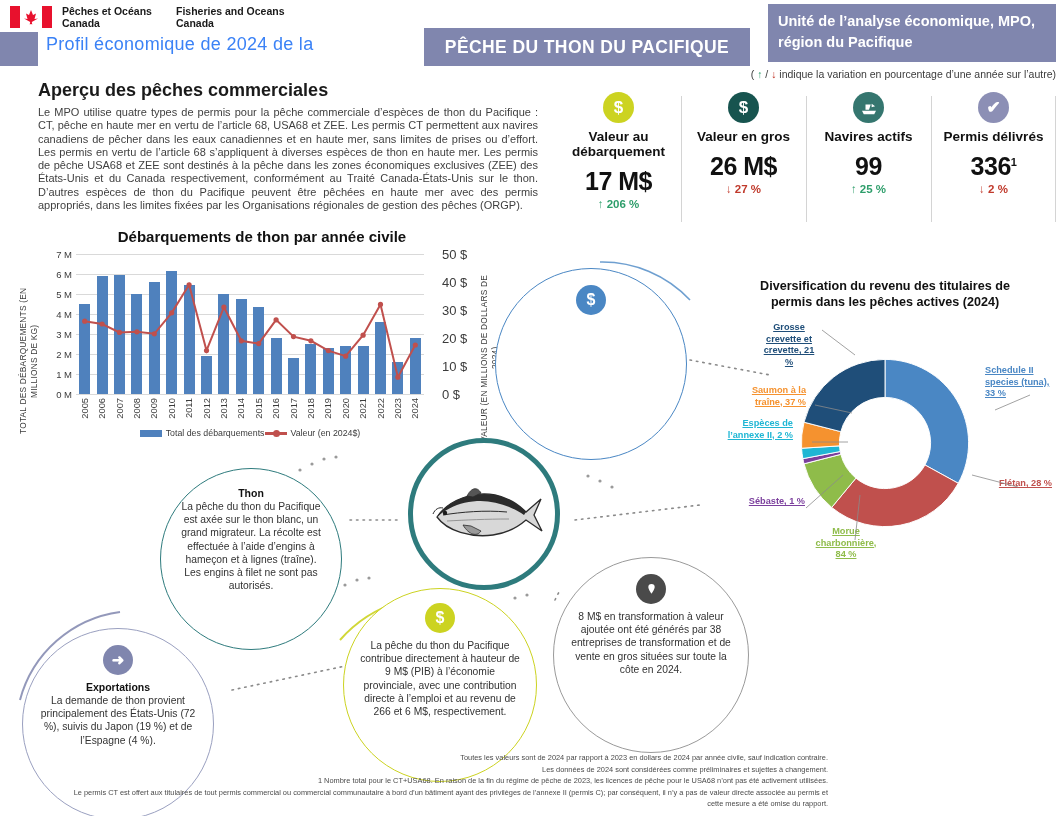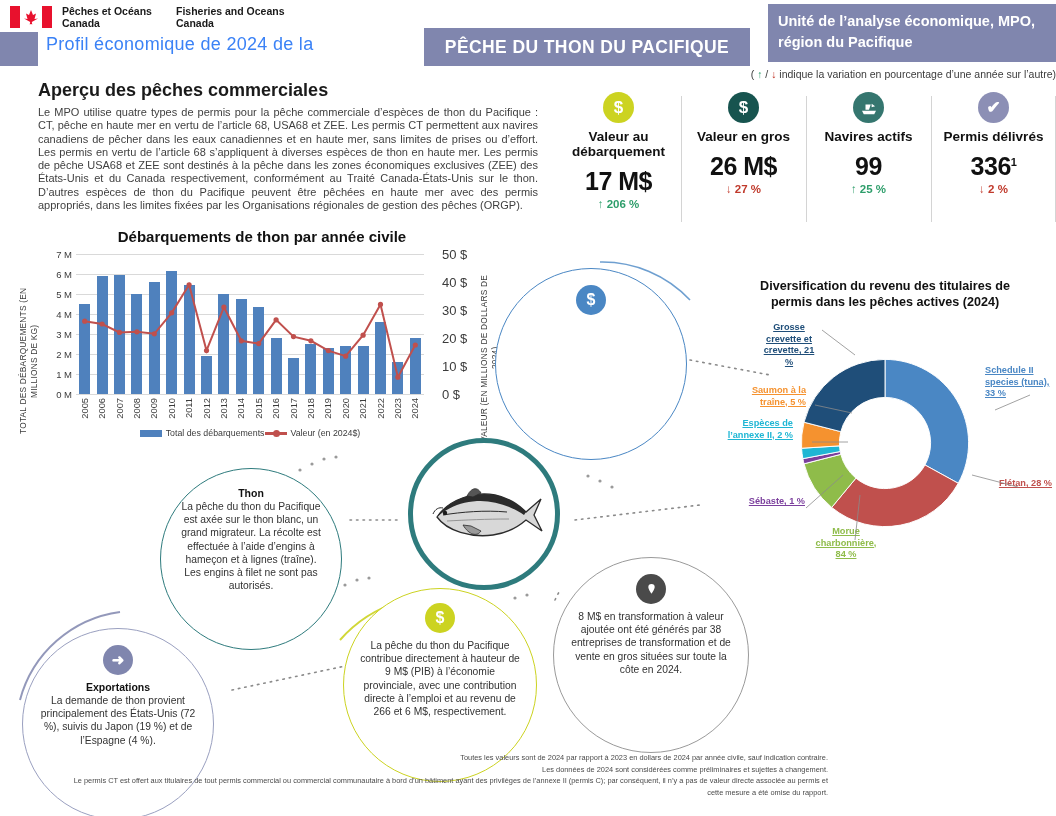--- a/index.html
+++ b/index.html
@@ -252,21 +252,21 @@
       <path d="M12.173647898312097,105.5255657185796 A88,88 0 0 1 14.764681820680465,78.11528992949276 L53.50800826582571,88.06288541608696 A48,48 0 0 0 52.09471703544297,103.01394493740705 Z" fill="#f5922f" stroke="#fff" stroke-width="1"></path>
       <path d="M14.764681820680465,78.11528992949276 A88,88 0 0 1 99.99999999999999,12 L99.99999999999999,52 A48,48 0 0 0 53.50800826582571,88.06288541608696 Z" fill="#1f4e79" stroke="#fff" stroke-width="1"></path>
     </svg>
 </div>
 <div id="donutLabels">
     <div class="dlab" style="left: 985px; top: 365px; width: 72px; text-align: left; color: rgb(74, 135, 196);">Schedule II species (tuna), 33 %</div>
     <div class="dlab" style="left: 972px; top: 478px; width: 80px; text-align: right; color: rgb(192, 80, 77);">Flétan, 28 %</div>
     <div class="dlab" style="left: 810px; top: 526px; width: 72px; text-align: center; color: rgb(143, 188, 74);">Morue charbonnière, 84 %</div>
     <div class="dlab" style="left: 735px; top: 496px; width: 70px; text-align: right; color: rgb(123, 63, 157);">Sébaste, 1 %</div>
     <div class="dlab" style="left: 715px; top: 418px; width: 78px; text-align: right; color: rgb(31, 182, 212);">Espèces de l’annexe II, 2 %</div>
-    <div class="dlab" style="left: 728px; top: 385px; width: 78px; text-align: right; color: rgb(245, 146, 47);">Saumon à la traîne, 5 %</div>
+    <div class="dlab" style="left: 728px; top: 385px; width: 78px; text-align: right; color: rgb(245, 146, 47);">Saumon à la traîne, 37 %</div>
     <div class="dlab" style="left: 760px; top: 322px; width: 58px; text-align: center; color: rgb(31, 78, 121);">Grosse crevette et crevette, 21 %</div>
   </div>
 
 <svg style="position:absolute;left:700px;top:250px;width:356px;height:320px;pointer-events:none">
   <path d="M122,80 L155,105" stroke="#8a8a8a" stroke-width="0.8" fill="none"></path>
   <path d="M330,145 L295,160" stroke="#8a8a8a" stroke-width="0.8" fill="none"></path>
   <path d="M115,155 L152,163" stroke="#8a8a8a" stroke-width="0.8" fill="none"></path>
   <path d="M112,192 L148,192" stroke="#8a8a8a" stroke-width="0.8" fill="none"></path>
   <path d="M106,258 L143,225" stroke="#8a8a8a" stroke-width="0.8" fill="none"></path>
   <path d="M155,290 L160,245" stroke="#8a8a8a" stroke-width="0.8" fill="none"></path>
@@ -336,15 +336,16 @@
     <path d="M20,34 C38,31 62,29 84,31" stroke="#2b2b2b" stroke-width="1" fill="none"></path>
     <path d="M24,40 C42,39 64,38 86,38" stroke="#777" stroke-width=".7" fill="none"></path>
     <circle cx="22" cy="32" r="2.2" fill="#1a1a1a"></circle>
     <path d="M10,33 C12,28 16,26 20,27" stroke="#2b2b2b" stroke-width="1" fill="none"></path>
   </svg>
 </div>
 
 <div class="foot">
   <div>Toutes les valeurs sont de 2024 par rapport à 2023 en dollars de 2024 par année civile, sauf indication contraire.</div>
   <div>Les données de 2024 sont considérées comme préliminaires et sujettes à changement.</div>
+  <div>1 Nombre total pour le CT+USA68. En raison de la fin du régime de pêche de 2023, les licences de pêche pour le USA68 n’ont pas été activement utilisées.</div>
   <div>Le permis CT est offert aux titulaires de tout permis commercial ou commercial communautaire à bord d’un bâtiment ayant des privilèges de l’annexe II (permis C); par conséquent, il n’y a pas de valeur directe associée au permis et</div>
   <div>cette mesure a été omise du rapport.</div>
 </div>
 
 </body></html>

